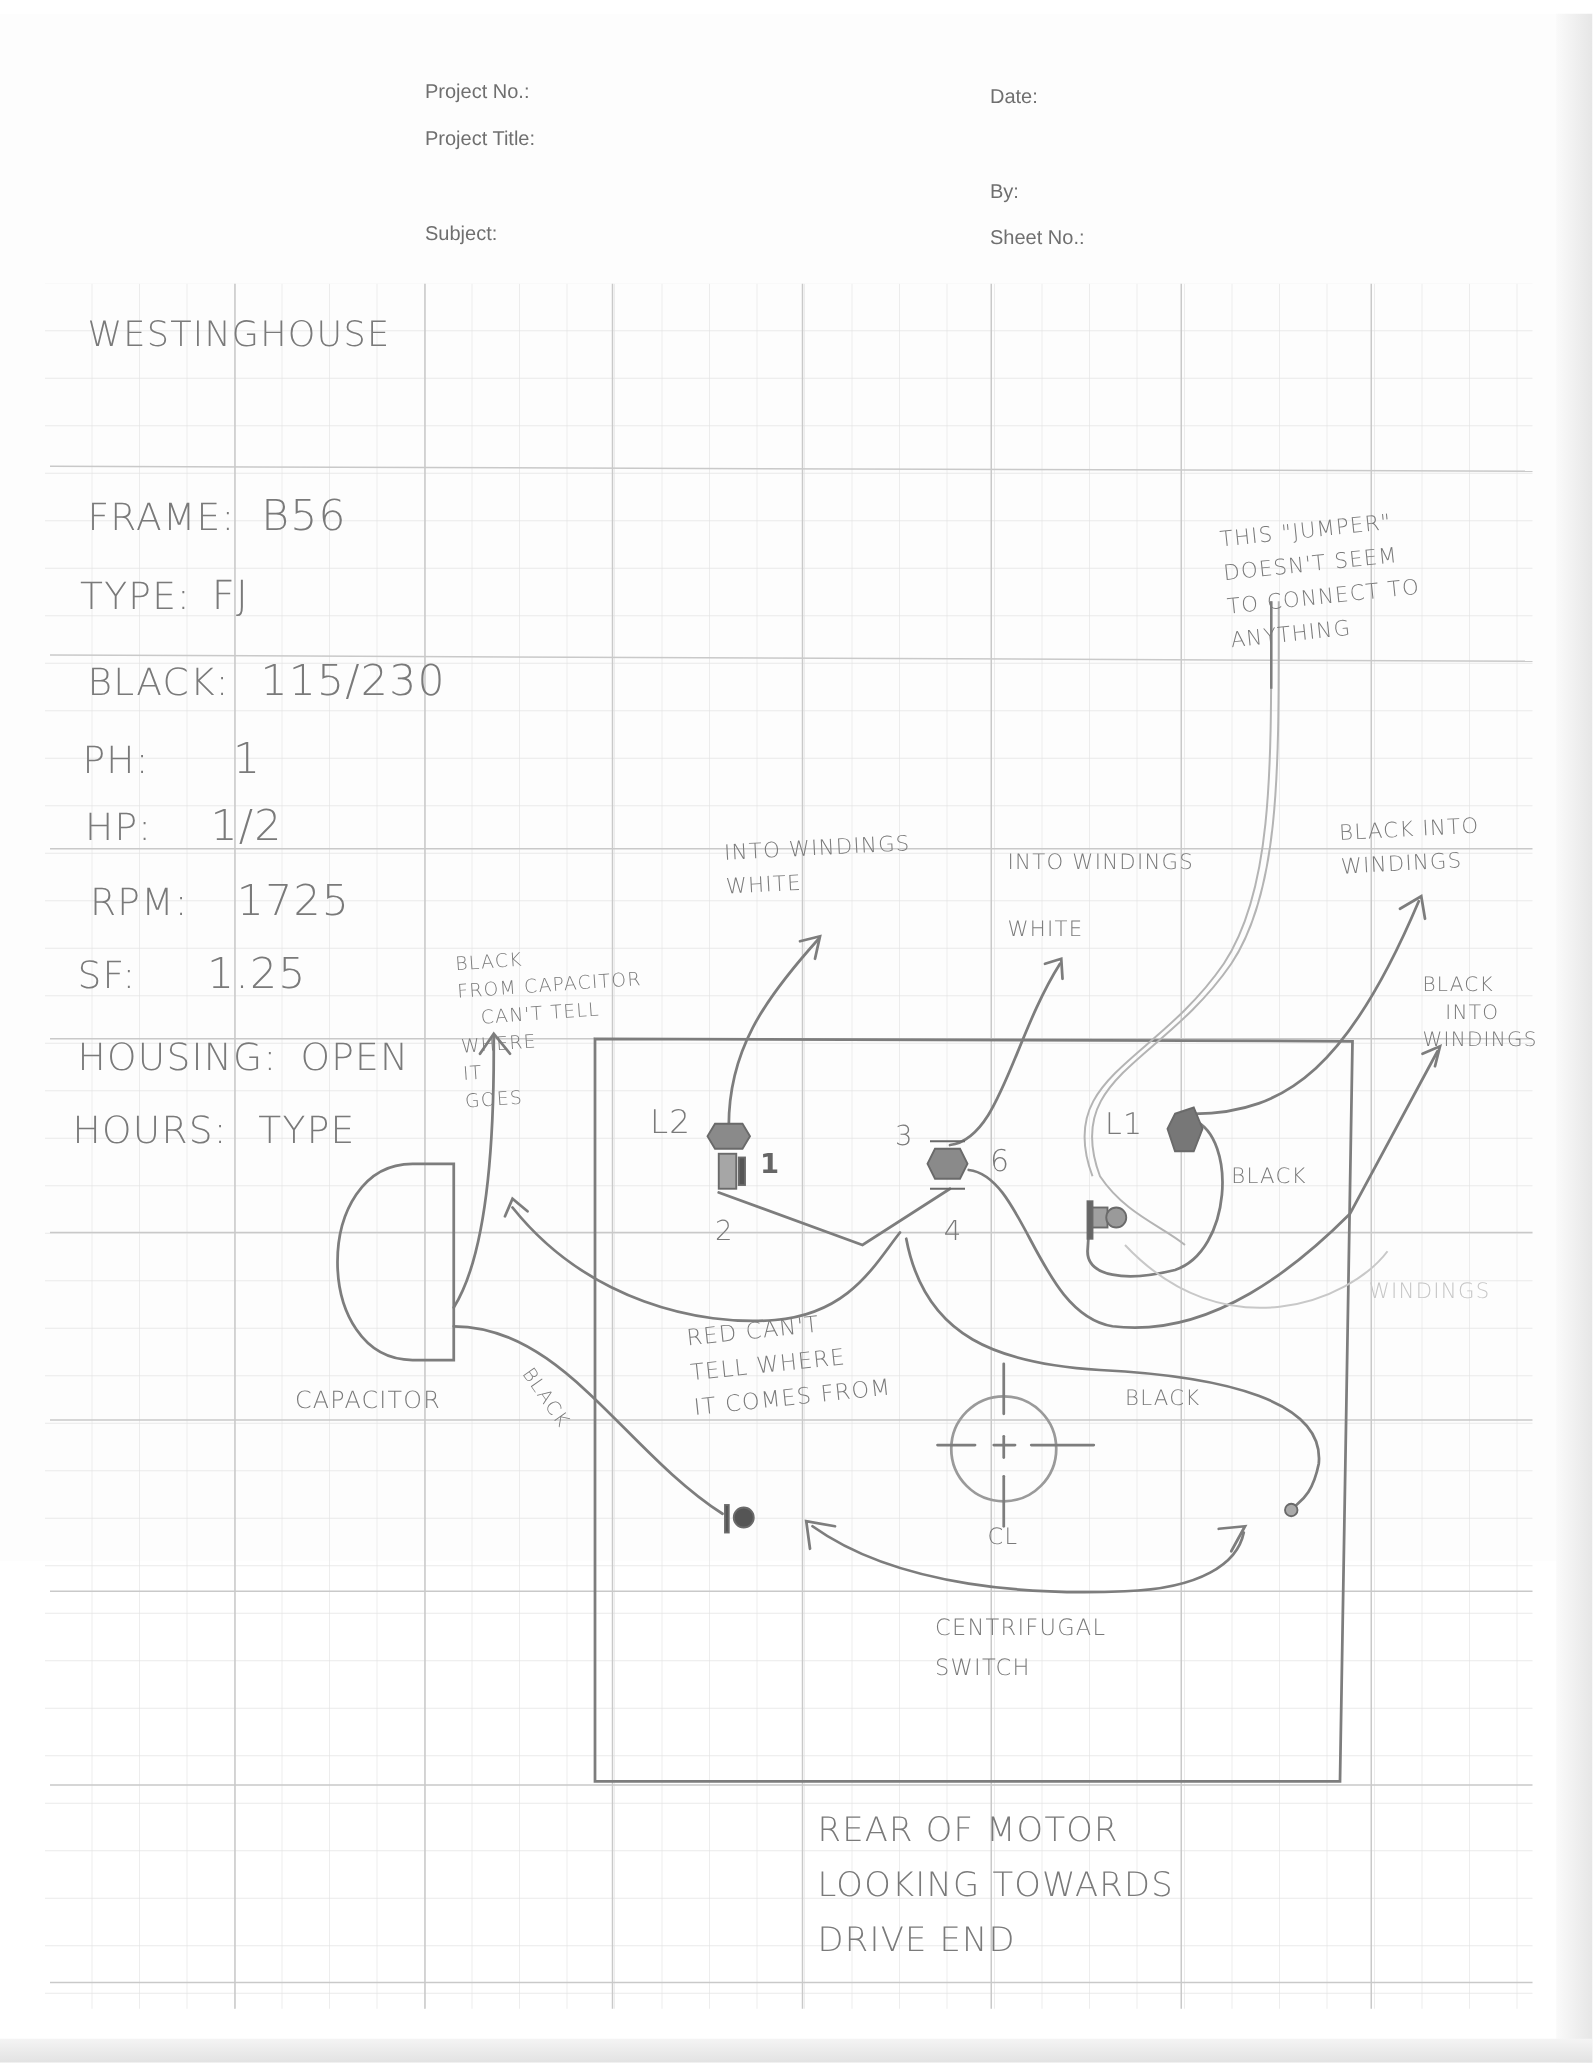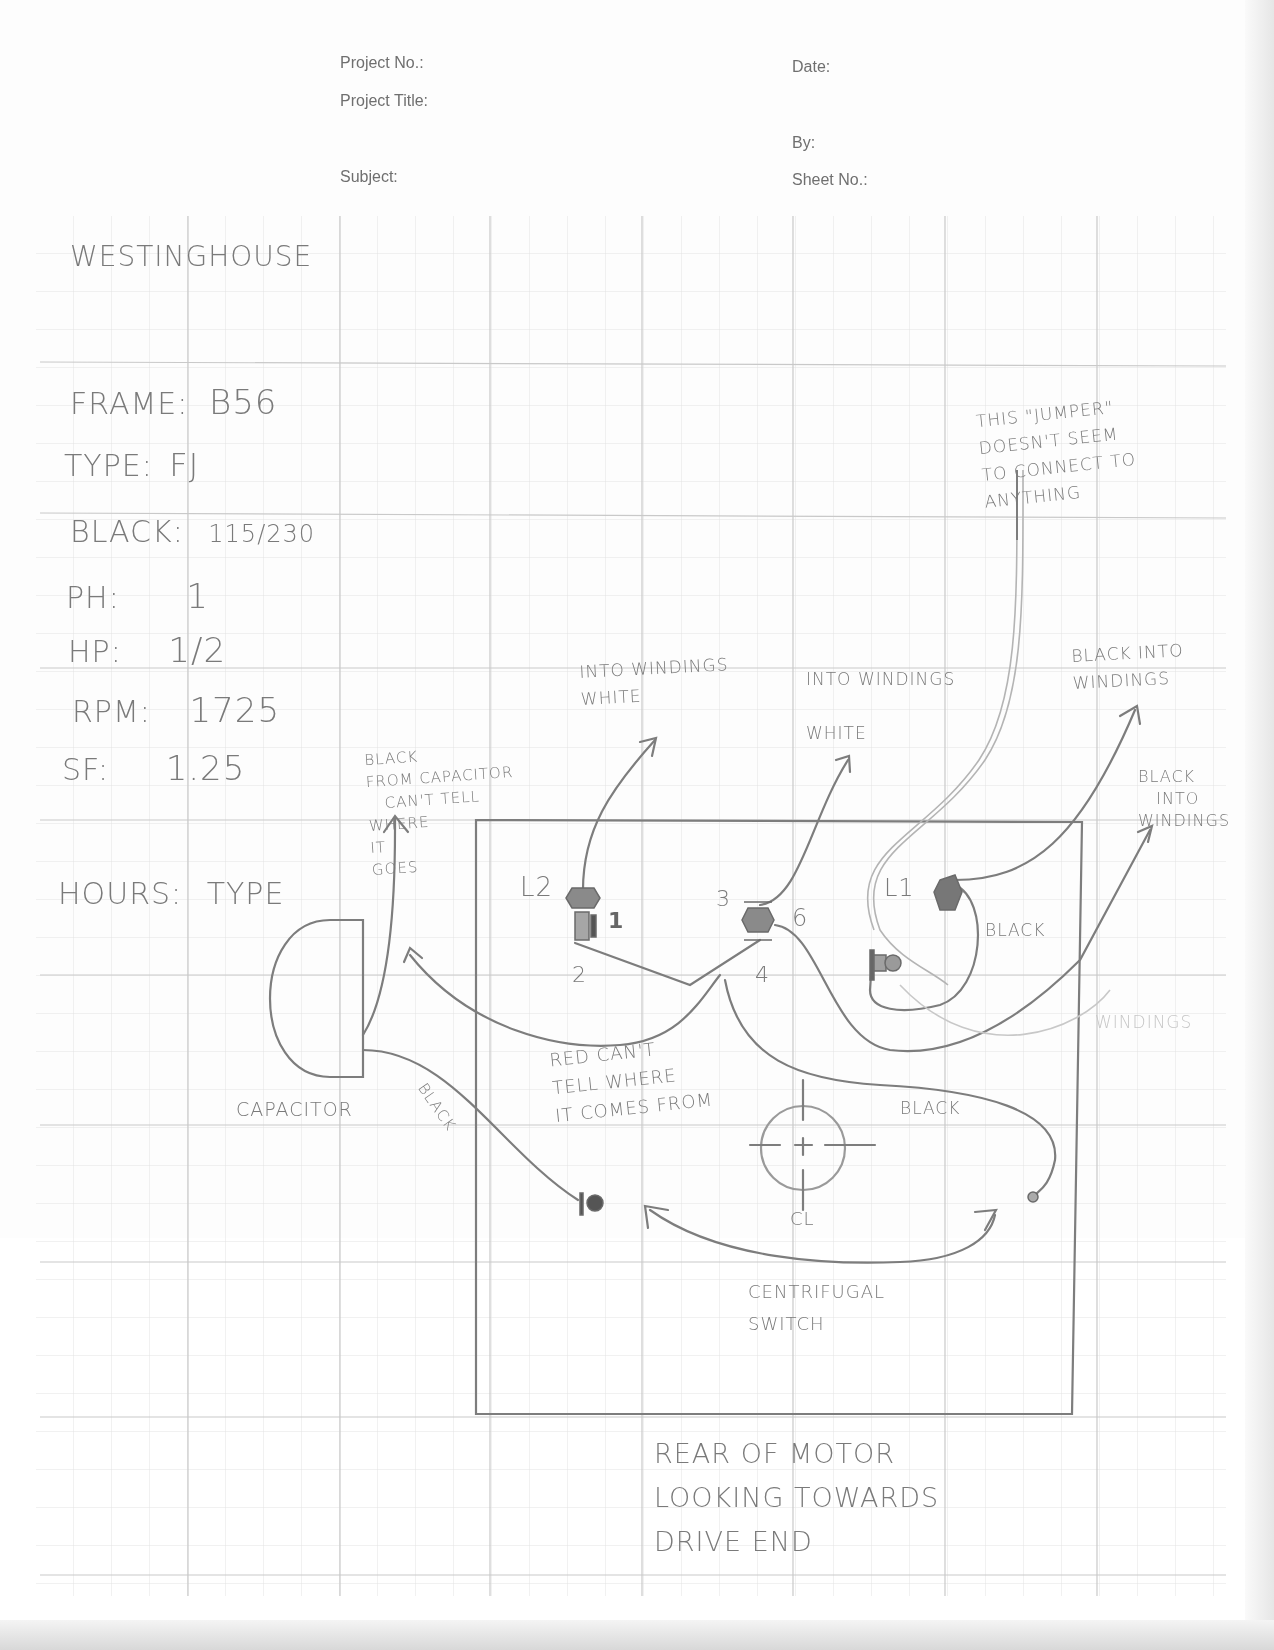--- a/index.html
+++ b/index.html
@@ -1,17 +1,17 @@
 <!DOCTYPE html>
 <html><head>
 <meta charset="utf-8">
 <style>
   html,body{margin:0;padding:0;background:#fff;}
   body{width:1274px;height:1650px;position:relative;overflow:hidden;font-family:"Liberation Sans",sans-serif;}
-  .page{position:absolute;left:0;top:0;width:1274px;height:1238px;background:#fdfdfd;}
+  .page{position:absolute;left:0;top:11px;width:1274px;height:1238px;background:#fdfdfd;}
   .hdr{position:absolute;font-family:"Liberation Sans",sans-serif;font-size:16px;color:#6f6f6f;}
   .hw{position:absolute;font-family:"DejaVu Sans",sans-serif;color:#7a7a7a;white-space:nowrap;letter-spacing:1px;font-weight:300;}
   .spec{font-size:30px;}
   .note{font-size:17px;line-height:27px;white-space:pre;}
   svg{position:absolute;left:0;top:0;}
   .shadow{position:absolute;left:0;top:1620px;width:1274px;height:30px;background:linear-gradient(#f4f4f4,#d8d8d8);}
   .rshade{position:absolute;left:1245px;top:0;width:29px;height:1650px;background:linear-gradient(90deg,#fafafa,#e6e6e6);}
 </style>
 </head>
 <body>
@@ -127,37 +127,41 @@
   <div class="hw spec" style="left:70px;top:382px;">
     <span>FRAME:</span>
     <span style="margin-left:10px;font-size:34px;">B56</span>
   </div>
   <div class="hw spec" style="left:64px;top:446px;">
     <span>TYPE:</span>
     <span style="margin-left:6px;font-size:32px;text-align:right;">FJ</span>
   </div>
   <div class="hw spec" style="left:70px;top:514px;">
     <span>BLACK:</span>
-    <span style="margin-left:14px;font-size:24px;">115/230</span>
+    <span style="margin-left:14px;font-size:34px;">115/230</span>
   </div>
   <div class="hw spec" style="left:66px;top:576px;">
     <span>PH:</span>
     <span style="margin-left:56px;font-size:34px;">1</span>
   </div>
   <div class="hw spec" style="left:68px;top:630px;">
     <span>HP:</span>
     <span style="margin-left:36px;font-size:34px;">1/2</span>
   </div>
   <div class="hw spec" style="left:72px;top:690px;">
     <span>RPM:</span>
     <span style="margin-left:28px;font-size:34px;">1725</span>
   </div>
   <div class="hw spec" style="left:62px;top:748px;">
     <span>SF:</span>
     <span style="margin-left:46px;font-size:34px;">1.25</span>
+  </div>
+  <div class="hw spec" style="left:62px;top:818px;">
+    <span>HOUSING:</span>
+    <span style="margin-left:8px;">OPEN</span>
   </div>
   <div class="hw spec" style="left:58px;top:876px;">
     <span>HOURS:</span>
     <span style="margin-left:14px;">TYPE</span>
   </div>
 
   <div class="hw note" style="left:980px;top:400px;transform:rotate(-6deg);">THIS "JUMPER"
 DOESN'T SEEM
 TO CONNECT TO
 ANYTHING</div>

